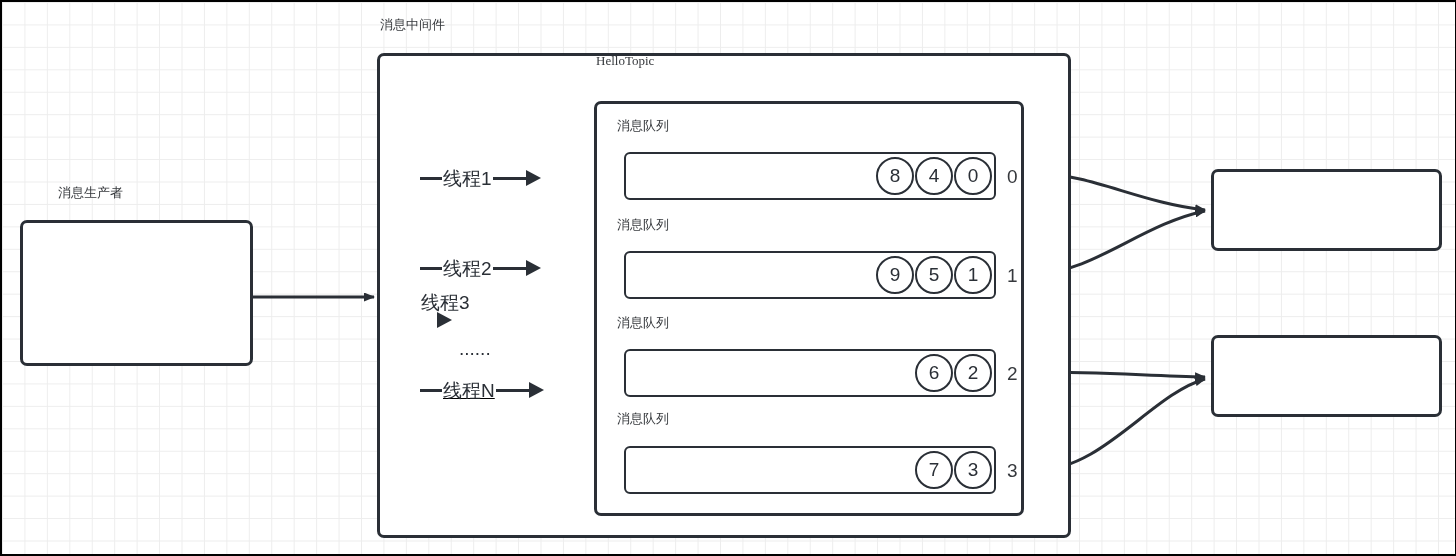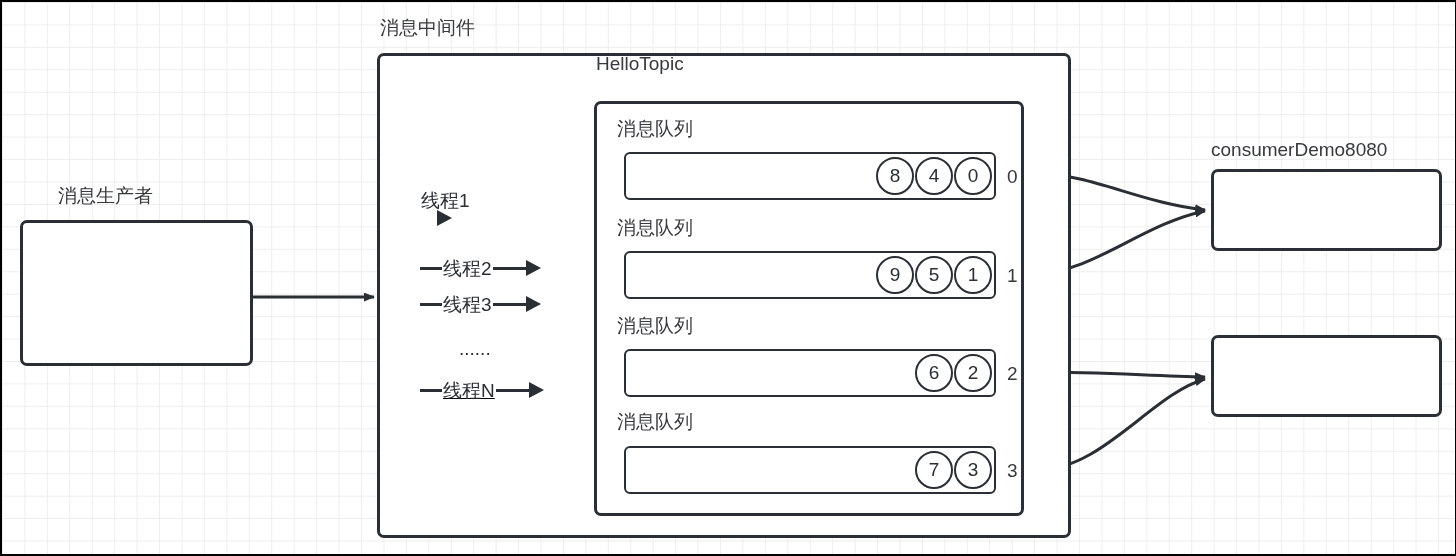--- a/index.html
+++ b/index.html
@@ -94,21 +94,21 @@
     border-bottom: 8px solid transparent;
     border-left: 15px solid #2a2f36;
     margin-left: -1px;
   }
   .ellipsis-dots {
     position: absolute;
     font-size: 19px;
     color: #2a2f36;
     letter-spacing: 0px;
   }
-  .title-lbl { font-size: 19px; }
+  .title-lbl { font-size: 13px; font-family: Liberation Serif, serif; }
   .watermark {
     position: absolute;
     font-size: 17px;
     color: #c8c8c8;
   }
 </style>
 </head>
 <body>
 
 <div id="canvas">
@@ -130,35 +130,35 @@
 
     <path d="M1036,468 C1100,468 1150,392 1203,377" fill="none" stroke="#2a2f36" stroke-width="3" marker-end="url(#ah)"></path>
   </svg>
 
   <div class="lbl title-lbl" style="left:18px; top:184px;margin-left:38px;">消息生产者</div>
   <div class="box" style="left:18px; top:218px; width:233px; height:146px;"></div>
 
   <div class="lbl title-lbl" style="left:378px; top:16px;">消息中间件</div>
   <div class="box" style="left:375px; top:51px; width:694px; height:485px;"></div>
 
-  <div class="thread-row" style="left:418px; top:189px;flex-direction:column;">
+  <div class="thread-row" style="left:418px; top:165px;">
     <span class="thread-line"></span>
     <span class="thread-label">线程1</span>
     <span class="thread-line long"></span>
     <span class="arrow-head"></span>
   </div>
 
   <div class="thread-row" style="left:418px; top:235px;margin-top:20px;">
     <span class="thread-line"></span>
     <span class="thread-label">线程2</span>
     <span class="thread-line long"></span>
     <span class="arrow-head"></span>
   </div>
 
-  <div class="thread-row" style="left:418px; top:291px;">
+  <div class="thread-row" style="left:418px; top:291px;flex-direction:column;">
     <span class="thread-line"></span>
     <span class="thread-label">线程3</span>
     <span class="thread-line long"></span>
     <span class="arrow-head"></span>
   </div>
 
   <div class="ellipsis-dots" style="left:457px; top:336px;">......</div>
 
   <div class="thread-row" style="left:418px; top:377px;text-decoration:underline;">
     <span class="thread-line"></span>
@@ -193,19 +193,18 @@
   </div>
   <div class="qindex" style="left:1005px; top:361px;">2</div>
 
   <div class="lbl title-lbl" style="left:615px; top:410px;">消息队列</div>
   <div class="qbox" style="left:622px; top:444px; width:372px; height:48px;">
     <span class="msg-circle">7</span>
     <span class="msg-circle">3</span>
   </div>
   <div class="qindex" style="left:1005px; top:458px;">3</div>
 
-  <div class="lbl title-lbl" style="left:1209px; top:138px;">consumerDemo8080</div>
   <div class="box" style="left:1209px; top:167px; width:231px; height:82px;"></div>
 
   <div class="box" style="left:1209px; top:333px; width:231px; height:82px;"></div>
 
 
 </div>
 
 </body></html>

